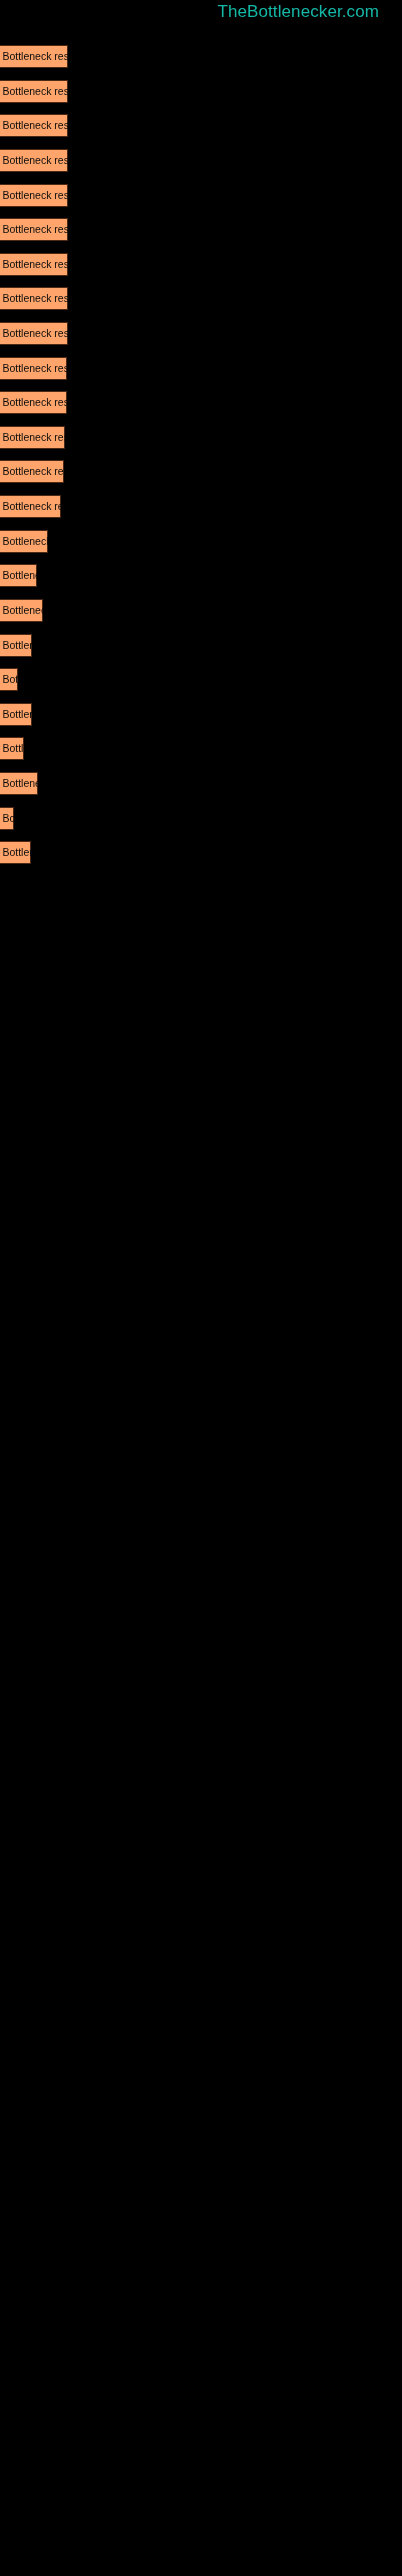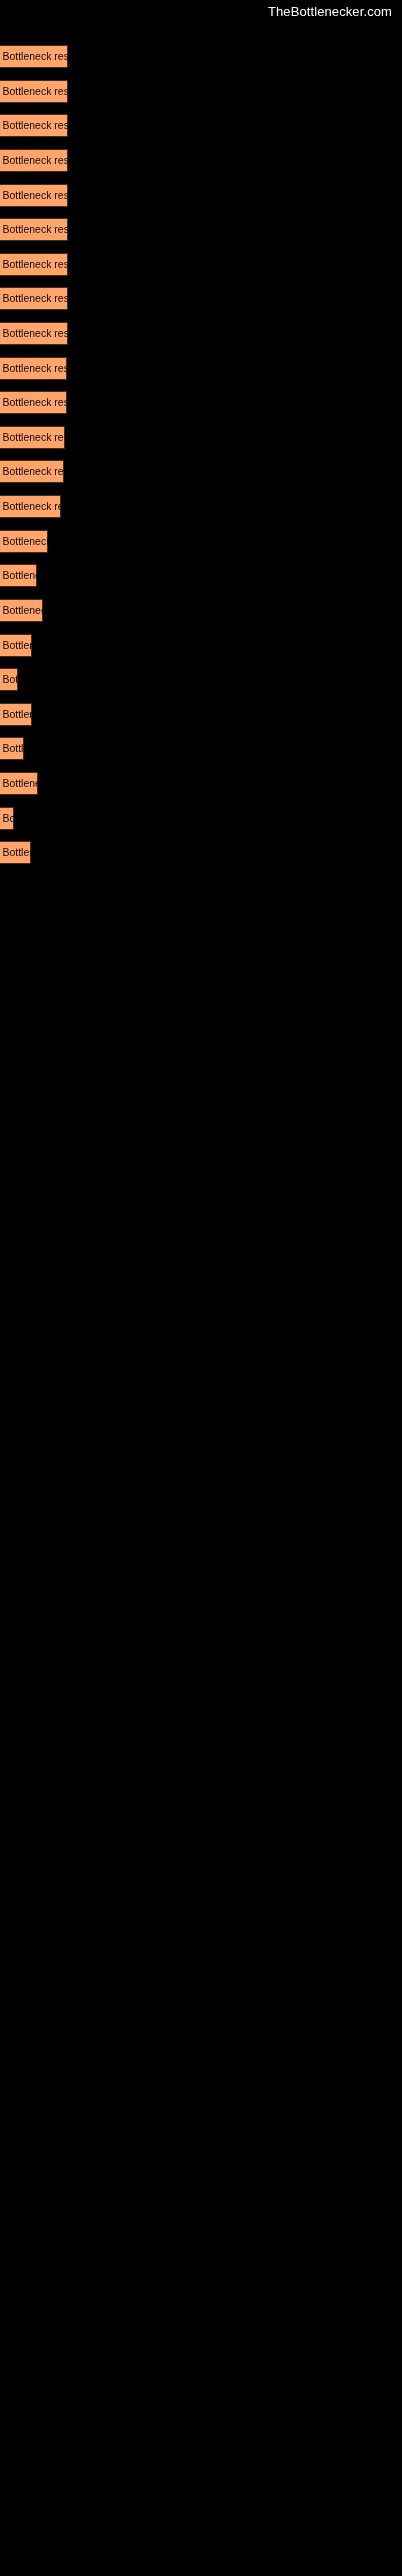--- a/index.html
+++ b/index.html
@@ -21,25 +21,25 @@
     position: absolute;
     left: 0;
     top: 0;
     width: 403px;
     height: 2576px;
     background: #000000;
   }
 
   #chart-title {
     position: absolute;
-    right: 11px;
+    right: 24px;
     top: 0.8px;
-    font-size: 13px;
+    font-size: 17px;
     line-height: 21px;
-    color: #ffffff;
+    color: #14b8a6;
     letter-spacing: 0.1px;
     white-space: nowrap;
     font-family: "Liberation Sans", sans-serif;
   }
 
   #bars-layer {
     position: absolute;
     left: 0;
     top: 0;
     width: 403px;

